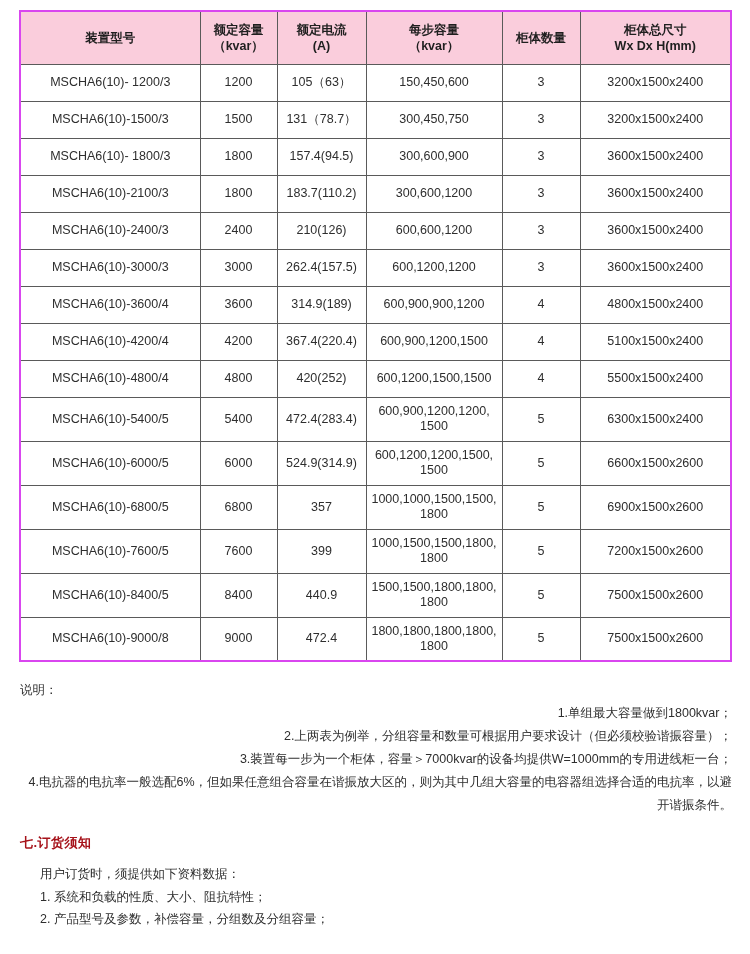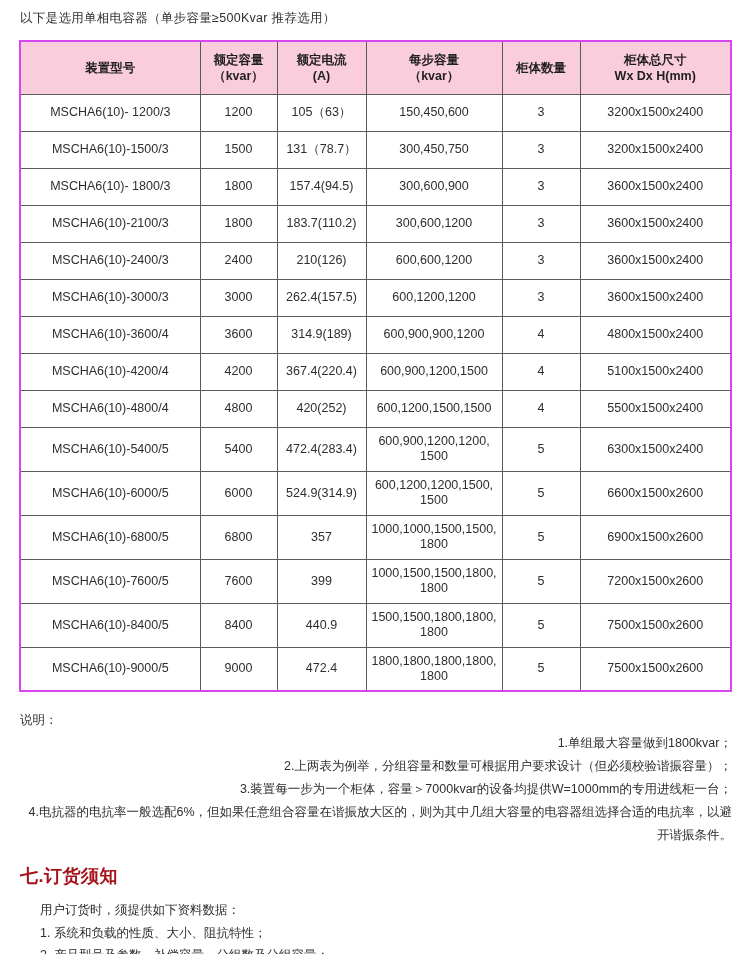--- a/index.html
+++ b/index.html
@@ -66,38 +66,37 @@
   }
   .notes .note-item {
     padding-left: 13px;
     text-indent: -13px;
     text-align: right;
   }
 
   .order-section { margin-top: 17px; }
   .order-heading {
     color: #a6121a;
-    font-size: 18px;
+    font-size: 13px;
     font-weight: bold;
     letter-spacing: 0.5px;
   }
   .order-body {
     margin-top: 11px;
     padding-left: 20px;
     font-size: 12.5px;
     line-height: 22.5px;
     color: #2e2e2e;
   }
 </style>
 </head>
 <body>
 
 <div class="page">
 
-  <div class="intro-line">以下是选用单相电容器（单步容量≥500Kvar 推荐选用）</div>
 
   <table class="spec-table">
     <colgroup>
       <col class="col-model">
       <col class="col-capacity">
       <col class="col-current">
       <col class="col-step">
       <col class="col-cabinets">
       <col class="col-size">
     </colgroup>
@@ -227,21 +226,21 @@
         <tr class="tall">
           <td>MSCHA6(10)-8400/5</td>
           <td>8400</td>
           <td>440.9</td>
           <td>1500,1500,1800,1800,
 1800</td>
           <td>5</td>
           <td>7500x1500x2600</td>
         </tr>
         <tr class="tall">
-          <td>MSCHA6(10)-9000/5</td>
+          <td>MSCHA6(10)-9000/8</td>
           <td>9000</td>
           <td>472.4</td>
           <td>1800,1800,1800,1800,
 1800</td>
           <td>5</td>
           <td>7500x1500x2600</td>
         </tr>
       </tbody>
   </table>
 

